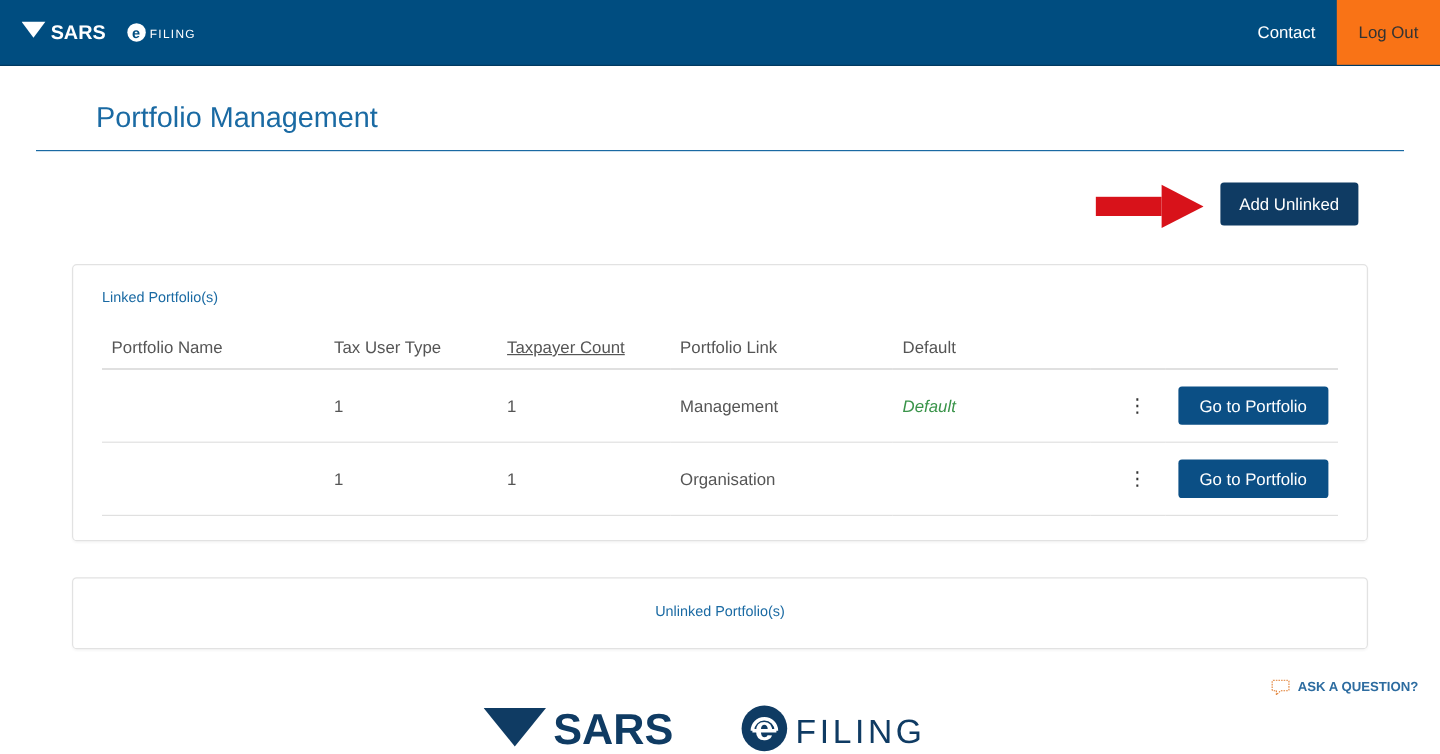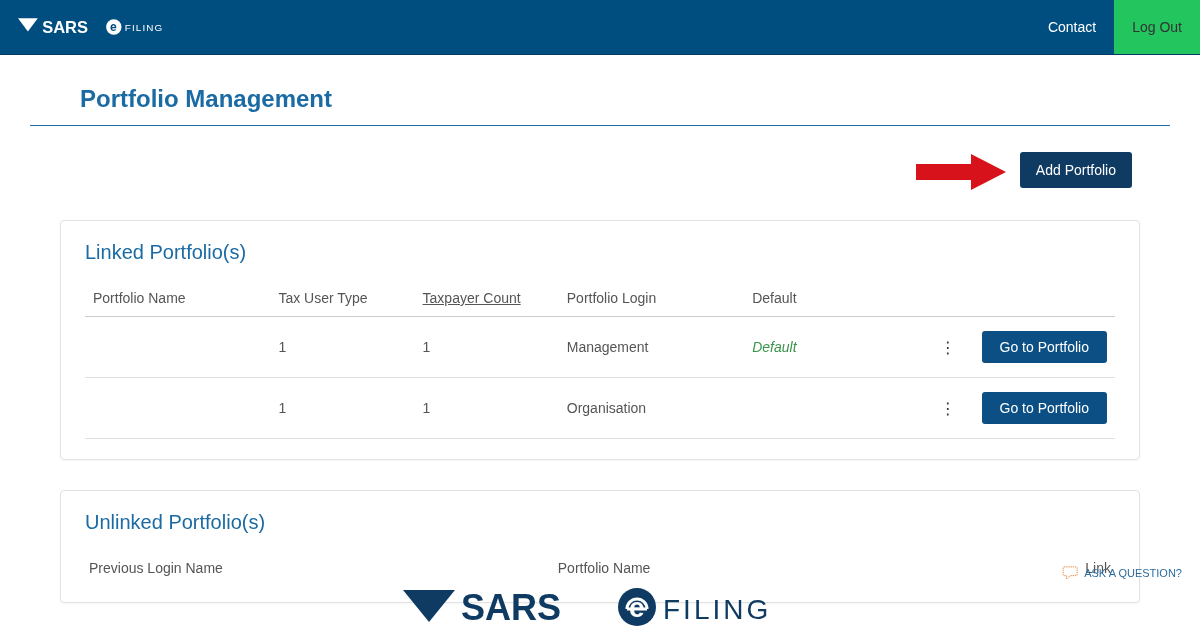--- a/index.html
+++ b/index.html
@@ -2,41 +2,41 @@
 <html><head>
   <meta charset="utf-8">
   <style>
     * { box-sizing: border-box; margin: 0; padding: 0; }
     body { font-family: "Segoe UI", Arial, sans-serif; background: #fff; color: #333; width: 1200px; height: 628px; overflow: hidden; }
     .topbar { background: #004d80; color: #fff; height: 55px; display: flex; align-items: center; justify-content: space-between; padding: 0 0 0 18px; border-bottom: 1px solid #003a61; }
     .brand { display: flex; align-items: center; gap: 10px; }
     .brand svg { height: 22px; }
     .top-right { display: flex; align-items: stretch; height: 100%; }
     .top-link { display: flex; align-items: center; padding: 0 18px; font-size: 14px; color: #fff; cursor: pointer; }
-    .logout { background: #22c55e; color: #333; }
+    .logout { background: #f97316; color: #333; }
     .page { padding: 20px 30px 0 30px; position: relative; height: calc(100% - 55px); }
-    .page-title { color: #1a6aa3; font-weight: 700; font-size: 24px; margin: 10px 0 12px 50px; }
+    .page-title { color: #1a6aa3; font-weight: 400; font-size: 24px; margin: 10px 0 12px 50px; }
     .title-rule { border: none; border-top: 1px solid #1a6aa3; margin: 0 0 24px 0; }
     .actions-row { display: flex; justify-content: flex-end; align-items: center; gap: 14px; margin: 0 38px 30px 0; position: relative; }
     .arrow-wrap { position: relative; width: 90px; height: 40px; }
     .arrow { position: absolute; left: 0; top: 2px; }
     .btn { background: #0f3b63; color: #fff; border: none; padding: 10px 16px; font-size: 14px; border-radius: 3px; cursor: pointer; }
     .btn.go { background: #0b4f85; padding: 8px 18px; }
     .card { border: 1px solid #e2e2e2; border-radius: 4px; margin: 0 30px 30px 30px; padding: 20px 24px; box-shadow: 0 1px 2px rgba(0,0,0,.04); }
-    .card h2 { color: #1a6aa3; font-weight: 400; font-size: 20px; margin-bottom: 16px; }
+    .card h2 { color: #1a6aa3; font-weight: 400; font-size: 12px; margin-bottom: 16px; }
     table.linked { width: 100%; border-collapse: collapse; }
     table.linked th { text-align: left; font-weight: 500; color: #555; font-size: 14px; padding: 10px 8px; border-bottom: 1px solid #ccc; }
     table.linked td { padding: 14px 8px; border-bottom: 1px solid #e0e0e0; font-size: 14px; color: #555; vertical-align: middle; }
     .default-text { color: #3a944a; font-style: italic; }
     .more-icon { display: inline-block; cursor: pointer; padding: 4px 8px; color: #333; font-size: 16px; letter-spacing: -1px; }
     .more-dots::before { content: "\22EE"; }
     .unlinked-headers { display: flex; justify-content: space-between; font-size: 14px; color: #555; padding: 10px 4px 0 4px; }
     .unlinked-headers span:nth-child(2) { margin-left: -100px; }
     .footer-logo { position: absolute; bottom: 0; left: 50%; transform: translateX(-50%); display: flex; align-items: center; gap: 14px; }
-    .ask { position: absolute; right: 18px; bottom: 48px; font-size: 11px; color: #2d6ca0; font-weight: 400; display: flex; align-items: center; gap: 4px; cursor: pointer; }
+    .ask { position: absolute; right: 18px; bottom: 48px; font-size: 11px; color: #2d6ca0; font-weight: 700; display: flex; align-items: center; gap: 4px; cursor: pointer; }
     .ask svg { width: 18px; height: 14px; }
     .col-name   { width: 18%; }
     .col-tuc    { width: 14%; }
     .col-tpc    { width: 14%; text-decoration: underline; }
     .col-type   { width: 18%; }
     .col-def    { width: 16%; }
     .col-menu   { width: 6%; text-align: right; }
     .col-action { width: 14%; text-align: right; }
   </style>
 </head>
@@ -64,32 +64,32 @@
   <h1 class="page-title">Portfolio Management</h1>
   <hr class="title-rule">
 
   <div class="actions-row">
     <div class="arrow-wrap">
       <svg class="arrow" width="90" height="40" viewBox="0 0 90 40">
         <rect x="0" y="12" width="55" height="16" fill="#d8121a"></rect>
         <polygon points="55,2 90,20 55,38" fill="#d8121a"></polygon>
       </svg>
     </div>
-    <button class="btn">Add Portfolio</button>
+    <button class="btn">Add Unlinked</button>
   </div>
 
   <div class="card">
     <h2>Linked Portfolio(s)</h2>
     <table class="linked">
       <thead>
         <tr>
           <th class="col-name">Portfolio Name</th>
           <th class="col-tuc">Tax User Type</th>
           <th class="col-tpc">Taxpayer Count</th>
-          <th class="col-type">Portfolio Login</th>
+          <th class="col-type">Portfolio Link</th>
           <th class="col-def">Default</th>
           <th class="col-menu"></th>
           <th class="col-action"></th>
         </tr>
       </thead>
       <tbody>
         <tr>
           <td></td>
           <td>1</td>
           <td>1</td>
@@ -104,27 +104,22 @@
           <td>1</td>
           <td>Organisation</td>
           <td><span class="default-text"></span></td>
           <td class="col-menu"><span class="more-icon more-dots"></span></td>
           <td class="col-action"><button class="btn go">Go to Portfolio</button></td>
         </tr>
       </tbody>
     </table>
   </div>
 
-  <div class="card" style="padding-bottom:26px;">
+  <div class="card" style="padding-bottom:8px;text-align:center;">
     <h2>Unlinked Portfolio(s)</h2>
-    <div class="unlinked-headers">
-      <span>Previous Login Name</span>
-      <span>Portfolio Name</span>
-      <span>Link</span>
-    </div>
   </div>
 
   <div class="ask">
     <svg viewBox="0 0 20 16">
       <path d="M2 1h14a1 1 0 0 1 1 1v8a1 1 0 0 1-1 1H9l-4 4v-4H2a1 1 0 0 1-1-1V2a1 1 0 0 1 1-1z" fill="none" stroke="#e07a2b" stroke-width="1" stroke-dasharray="1.5 1"></path>
     </svg>
     <span>ASK A QUESTION?</span>
   </div>
 
   <div class="footer-logo">

